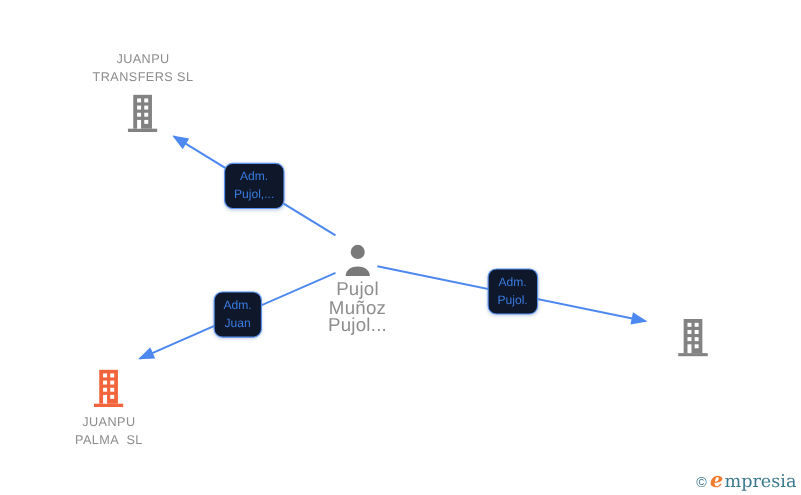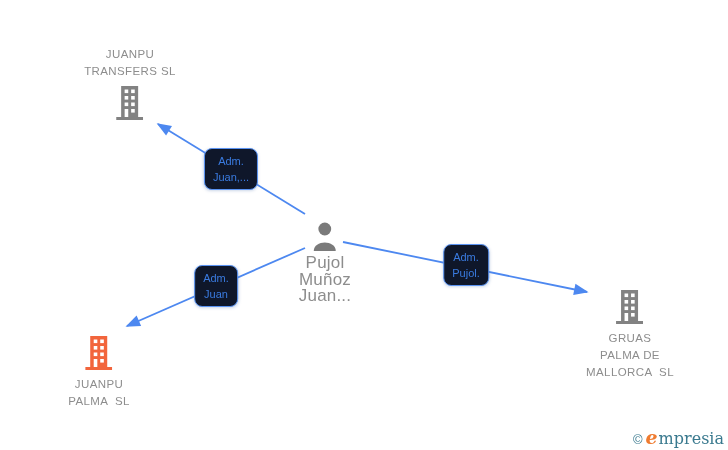--- a/index.html
+++ b/index.html
@@ -57,21 +57,21 @@
         <path class="arrowhead" d="M0.5,0.5 L9.5,4 L0.5,7.5 z"></path>
       </marker>
     </defs>
     <line class="edge-line" x1="305" y1="214" x2="158" y2="124" marker-end="url(#arrow)"></line>
     <line class="edge-line" x1="305" y1="248" x2="127" y2="326" marker-end="url(#arrow)"></line>
     <line class="edge-line" x1="343" y1="242" x2="587" y2="292" marker-end="url(#arrow)"></line>
   </svg>
 
   <div class="edge-label" style="left:231px; top:169px;">
     <div>Adm.</div>
-    <div>Juan,...</div>
+    <div>Pujol,...</div>
   </div>
   <div class="edge-label" style="left:216px; top:286px;">
     <div>Adm.</div>
     <div>Juan</div>
   </div>
   <div class="edge-label" style="left:466px; top:265px;">
     <div>Adm.</div>
     <div>Pujol.</div>
   </div>
 
@@ -99,21 +99,21 @@
   <div class="node node-center" style="left:325px; top:222px;">
     <div class="icon-wrap">
       <svg class="person-icon" width="28" height="29" viewBox="0 0 28 29">
         <circle cx="14" cy="7" r="6.4" fill="currentColor"></circle>
         <path d="M3,29 C3,17.5 25,17.5 25,29 Z" fill="currentColor"></path>
       </svg>
     </div>
     <div class="person-lines" style="margin-top:4px;">
       <div class="nline">Pujol</div>
       <div class="nline">Muñoz</div>
-      <div class="nline">Juan...</div>
+      <div class="nline">Pujol...</div>
     </div>
   </div>
 
   <div class="node node-center" style="left:99px; top:336px;">
     <div class="icon-wrap">
       <svg class="bld-orange" width="27" height="34" viewBox="0 0 27 34">
         <rect x="5" y="0" width="17" height="31" fill="currentColor"></rect>
         <rect x="0" y="31" width="27" height="3" fill="currentColor"></rect>
         <rect x="8.5" y="3.5" width="3.6" height="3.6" fill="#fff"></rect>
         <rect x="15" y="3.5" width="3.6" height="3.6" fill="#fff"></rect>
@@ -139,25 +139,20 @@
         <rect x="8.5" y="3.5" width="3.6" height="3.6" fill="#fff"></rect>
         <rect x="15" y="3.5" width="3.6" height="3.6" fill="#fff"></rect>
         <rect x="8.5" y="10" width="3.6" height="3.6" fill="#fff"></rect>
         <rect x="15" y="10" width="3.6" height="3.6" fill="#fff"></rect>
         <rect x="8.5" y="16.5" width="3.6" height="3.6" fill="#fff"></rect>
         <rect x="15" y="16.5" width="3.6" height="3.6" fill="#fff"></rect>
         <rect x="8.5" y="23" width="3.6" height="8" fill="#fff"></rect>
         <rect x="15" y="23" width="3.6" height="3.6" fill="#fff"></rect>
       </svg>
     </div>
-    <div class="mt6">
-      <div class="nline">GRUAS</div>
-      <div class="nline">PALMA DE</div>
-      <div class="nline">MALLORCA  SL</div>
-    </div>
   </div>
 
   <div class="logo">
     <span class="logo-copy">©</span>
     <span class="logo-e">e</span>
     <span class="logo-rest">mpresia</span>
   </div>
 
 </div>
 

